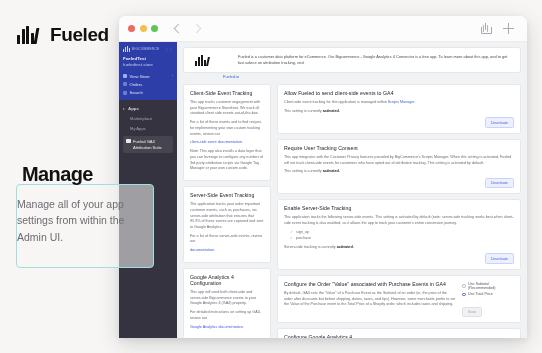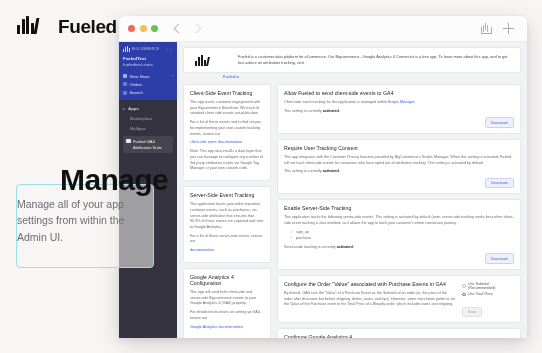--- a/index.html
+++ b/index.html
@@ -5,36 +5,35 @@
   * { box-sizing: border-box; margin: 0; padding: 0; }
   html, body {
     width: 542px; height: 353px;
     background: #f7f6f4;
     font-family: "Liberation Sans", sans-serif;
     overflow: hidden;
   }
   .page { position: relative; width: 542px; height: 353px; background: #f7f6f4; }
 
   
-  .brand { position: absolute; left: 17px; top: 16px; display: flex; align-items: flex-start; gap: 20px; }
+  .brand { position: absolute; left: 17px; top: 24px; display: flex; align-items: center; gap: 12px; }
   .brand-mark { display: flex; align-items: flex-end; gap: 1.5px; height: 18px; }
   .brand-mark i { display: block; width: 3px; background: #111; border-radius: .5px; }
   .brand-mark i:nth-child(1) { height: 9px; }
   .brand-mark i:nth-child(2) { height: 15px; }
   .brand-mark i:nth-child(3) { height: 18px; }
   .brand-mark i:nth-child(4) { height: 11px; }
   .brand-mark i:nth-child(5) { height: 16px; transform: skewX(-10deg); }
   .brand-name { font-size: 19px; font-weight: bold; color: #111; letter-spacing: -0.4px; }
 
   
   .callout-title {
     position: absolute; left: 22px; top: 163px;
-    font-size: 30px; font-weight: bold; color: #111; letter-spacing: -0.6px;
+    font-size: 20px; font-weight: bold; color: #111; letter-spacing: -0.6px;
     z-index: 4;
-    margin-left: 38px;
   }
   .callout-box {
     position: absolute; left: 16px; top: 184px; width: 138px; height: 84px;
     border: 1px solid #9fdfe4; border-radius: 4px;
     background: rgba(247,246,244,0.55);
     z-index: 3;
   }
   .callout-body {
     position: absolute; left: 17px; top: 196px; width: 122px;
     font-size: 10.5px; line-height: 1.55; color: #6c6c72;

